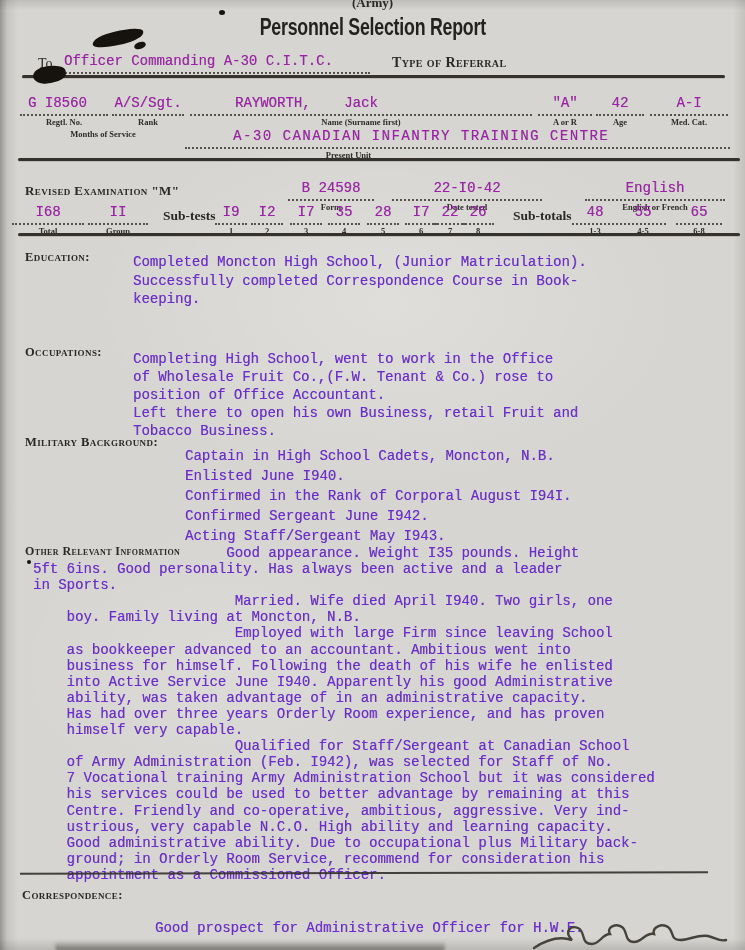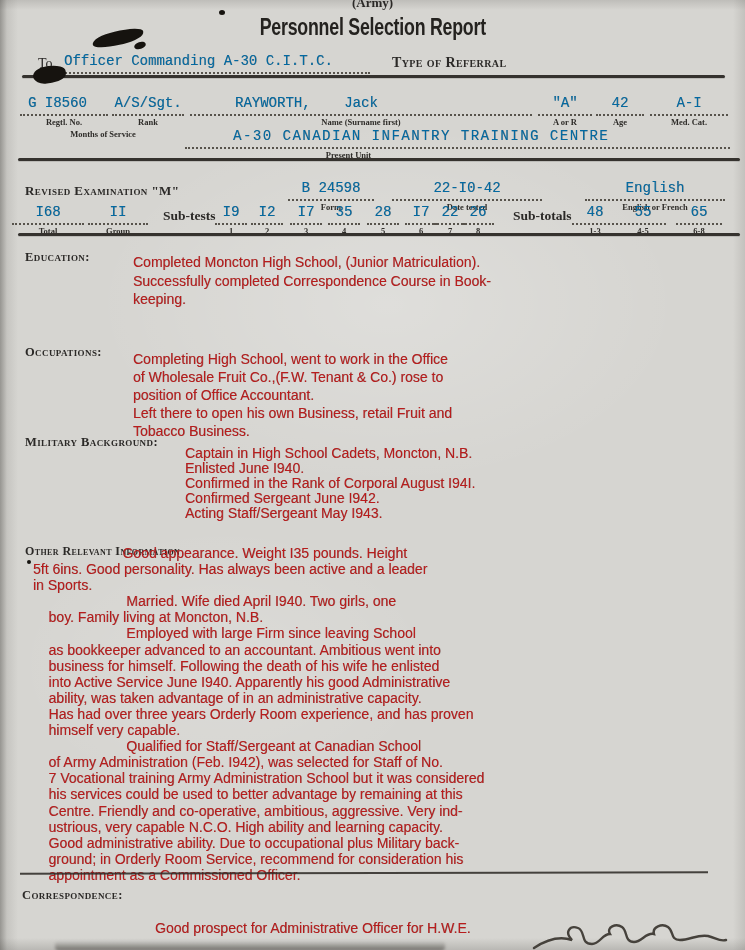--- a/index.html
+++ b/index.html
@@ -8,34 +8,34 @@
   .paper{position:absolute;inset:0;z-index:0;
     background:
       radial-gradient(ellipse 420px 260px at 52% 32%, rgba(255,255,255,0.22), transparent 70%),
       radial-gradient(ellipse 300px 200px at 30% 70%, rgba(255,255,255,0.14), transparent 70%),
       linear-gradient(to right, rgba(55,53,49,0.40) 0px, rgba(55,53,49,0.10) 7px, transparent 18px),
       linear-gradient(to left, rgba(95,92,87,0.16) 0px, transparent 12px),
       linear-gradient(to bottom, rgba(85,82,78,0.18) 0px, transparent 10px),
       linear-gradient(to top, rgba(70,67,62,0.20) 0px, transparent 12px);}
   .layer{position:absolute;z-index:1;}
   
-  .typed{font-family:Liberation Sans, sans-serif;color:#b91c1c;
+  .typed{font-family:Liberation Mono, monospace;color:#6d28d9;
          text-shadow:0.4px 0.3px 0 rgba(52,47,42,0.40);}
   pre.typed{margin:0;font-size:14px;white-space:pre;}
   
   .sc{font-variant:small-caps;font-weight:bold;letter-spacing:0.4px;color:#2b2927;}
   
   .army{position:absolute;top:-5px;left:0;width:100%;text-align:center;font-size:13px;font-weight:bold;}
   .title{position:absolute;top:13px;left:0;width:100%;text-align:center;margin:0;
          font-family:"Liberation Sans","DejaVu Sans",sans-serif;font-weight:bold;font-size:24px;color:#24221f;}
   .title span{display:inline-block;transform:scaleX(0.74);letter-spacing:-0.3px;}
   
   .hf{position:absolute;}
   .fval{display:block;height:19px;line-height:17px;border-bottom:2px dotted #57534c;
-        font-family:"Liberation Mono","DejaVu Sans Mono",monospace;font-size:14px;color:#0369a1;
+        font-family:"Liberation Mono","DejaVu Sans Mono",monospace;font-size:14px;color:#a21caf;
         white-space:pre;text-align:center;text-shadow:0.4px 0.3px 0 rgba(52,47,42,0.40);}
   .flab{display:block;margin-top:1px;text-align:center;font-size:8.5px;font-weight:bold;color:#2e2c29;}
   .rule{position:absolute;height:3px;background:#35322e;border-radius:2px;box-shadow:0 1px 0 rgba(0,0,0,0.12);}
   .blob{position:absolute;background:#16130f;}
   .strike{position:absolute;height:2.2px;background:rgba(48,44,40,0.88);transform:rotate(-0.12deg);}
   .seclbl{position:absolute;font-size:12.5px;}
   .band{position:absolute;background:linear-gradient(to bottom, rgba(70,66,60,0), rgba(50,47,42,0.55));
         filter:blur(1.5px);border-radius:4px;}
 </style>
 </head>
@@ -176,21 +176,21 @@
 keeping.</pre>
 
   <div class="layer sc seclbl" style="left:25px;top:345px;">Occupations:</div>
   <pre class="layer typed" style="left:133px;top:350px;line-height:18px;">Completing High School, went to work in the Office
 of Wholesale Fruit Co.,(F.W. Tenant &amp; Co.) rose to
 position of Office Accountant.
 Left there to open his own Business, retail Fruit and
 Tobacco Business.</pre>
 
   <div class="layer sc seclbl" style="left:25px;top:435px;">Military Background:</div>
-  <pre class="layer typed" style="left:185px;top:446px;line-height:15px;">Captain in High School Cadets, Moncton, N.B.
+  <pre class="layer typed" style="left:185px;top:446px;line-height:20px;">Captain in High School Cadets, Moncton, N.B.
 Enlisted June I940.
 Confirmed in the Rank of Corporal August I94I.
 Confirmed Sergeant June I942.
 Acting Staff/Sergeant May I943.</pre>
 
   <div class="layer sc seclbl" style="left:25px;top:544px;font-size:12px;">Other Relevant Information</div>
   <div class="layer blob" style="left:27px;top:560px;width:4px;height:4px;border-radius:50%;"></div>
   <pre class="layer typed" style="left:33px;top:545px;line-height:16.1px;">                       Good appearance. Weight I35 pounds. Height
 5ft 6ins. Good personality. Has always been active and a leader
 in Sports.

